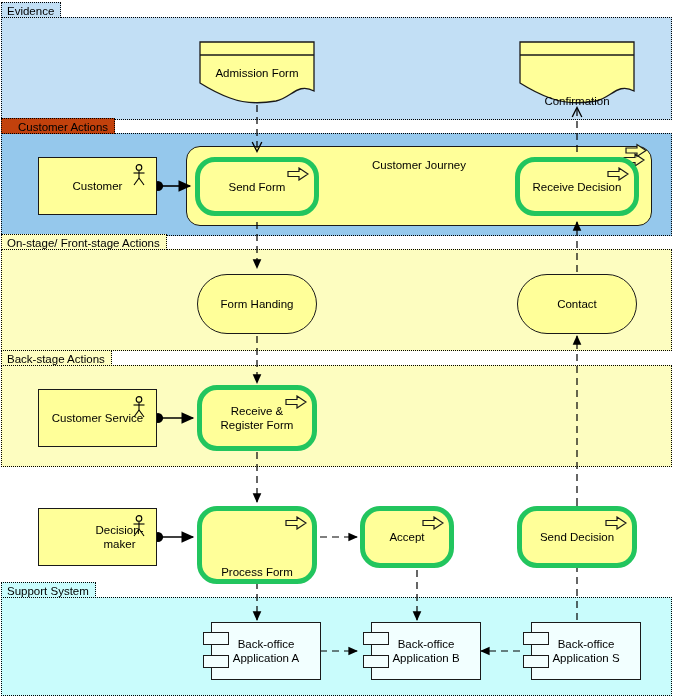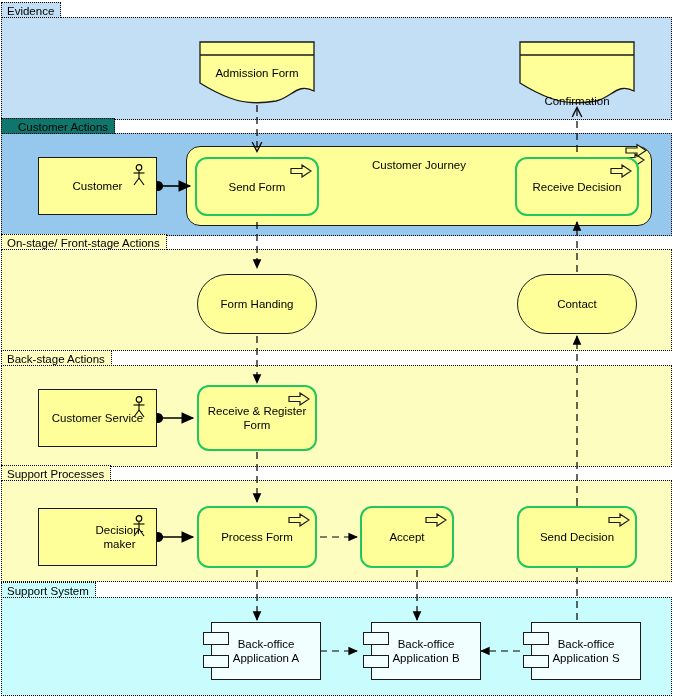--- a/index.html
+++ b/index.html
@@ -13,21 +13,21 @@
       border:1px dotted #000;box-sizing:border-box;white-space:nowrap;z-index:6;}
   .lane-body{position:absolute;left:0;width:671px;box-sizing:border-box;
       border:1px dotted #000;}
 
   
   .node{position:absolute;box-sizing:border-box;display:flex;align-items:center;
       justify-content:center;text-align:center;font-size:11.5px;color:#000;
       line-height:14px;z-index:4;}
   .doc-wrap{position:absolute;z-index:4;}
 
-  .process{background:#ffff99;border:2px solid #22c55e;border-radius:12px;}
+  .process{background:#ffff99;border:5px solid #22c55e;border-radius:20px;}
   .pill{background:#ffff99;border:1.4px solid #1a1a1a;border-radius:44px;}
   .actor-box{background:#ffff99;border:1.4px solid #1a1a1a;}
   .component{background:#f2ffff;border:1.4px solid #1a1a1a;}
   .journey{background:#ffff99;border:1.6px solid #1a1a1a;border-radius:14px;
       z-index:2;align-items:flex-start;}
   .journey-title{position:absolute;top:11px;left:0;right:0;text-align:center;font-size:11.5px;}
 
   .node-label{pointer-events:none;padding:0 8px;}
 
   
@@ -47,38 +47,34 @@
 <body>
 
 <div id="canvas">
 
   <div class="lane" style="top:2px;height:118px;">
     <div class="lane-label" style="background:#c2dff5;">Evidence</div>
     <div class="lane-body" style="top:15px;height:103px;background:#c2dff5;"></div>
   </div>
 
   <div class="lane" style="top:118px;height:118px;">
-    <div class="lane-label" style="background:#0f766e;padding-left:16px;">Customer Actions</div>
+    <div class="lane-label" style="background:#c2410c;padding-left:16px;">Customer Actions</div>
     <div class="lane-body" style="top:15px;height:103px;background:#95c8ec;"></div>
   </div>
 
   <div class="lane" style="top:234px;height:117px;">
     <div class="lane-label" style="background:#fdfdc0;">On-stage/ Front-stage Actions</div>
     <div class="lane-body" style="top:15px;height:102px;background:#fdfdc0;"></div>
   </div>
 
   <div class="lane" style="top:350px;height:117px;">
     <div class="lane-label" style="background:#fdfdc0;">Back-stage Actions</div>
     <div class="lane-body" style="top:15px;height:102px;background:#fdfdc0;"></div>
   </div>
 
-  <div class="lane" style="top:465px;height:117px;">
-    <div class="lane-label" style="background:#fdfdc0;">Support Processes</div>
-    <div class="lane-body" style="top:15px;height:102px;background:#fdfdc0;"></div>
-  </div>
 
   <div class="lane" style="top:582px;height:114px;">
     <div class="lane-label" style="background:#c9fcfc;">Support System</div>
     <div class="lane-body" style="top:15px;height:99px;background:#c9fcfc;"></div>
   </div>
 
   <svg id="wires" viewBox="0 0 674 698" xmlns="http://www.w3.org/2000/svg">
     <defs>
       <marker id="tri" markerWidth="9" markerHeight="9" refX="7.2" refY="4" orient="auto">
         <path d="M0,0.4 L8,4 L0,7.6 z" fill="#000"></path>
@@ -199,21 +195,21 @@
     <span class="node-label">Decision-maker</span>
     <svg class="ic actor-ic" viewBox="0 0 16 22">
       <circle cx="8" cy="3.4" r="2.8" fill="none" stroke="#000" stroke-width="1.1"></circle>
       <line x1="8" y1="6.4" x2="8" y2="14" stroke="#000" stroke-width="1.1"></line>
       <line x1="2.5" y1="9" x2="13.5" y2="9" stroke="#000" stroke-width="1.1"></line>
       <line x1="8" y1="14" x2="3" y2="21" stroke="#000" stroke-width="1.1"></line>
       <line x1="8" y1="14" x2="13" y2="21" stroke="#000" stroke-width="1.1"></line>
     </svg>
   </div>
 
-  <div class="node process" style="left:197px;top:506px;width:120px;height:62px;">
+  <div class="node process" style="left:197px;top:506px;width:120px;height:78px;align-items:flex-end;">
     <span class="node-label">Process Form</span>
     <svg class="ic arrow-ic" viewBox="0 0 22 14">
       <path d="M1,4.5 H12 V1 L21,7 L12,13 V9.5 H1 Z" fill="#ffff99" stroke="#1a1a1a" stroke-width="1.2"></path>
     </svg>
   </div>
 
   <div class="node process" style="left:360px;top:506px;width:94px;height:62px;">
     <span class="node-label">Accept</span>
     <svg class="ic arrow-ic" viewBox="0 0 22 14">
       <path d="M1,4.5 H12 V1 L21,7 L12,13 V9.5 H1 Z" fill="#ffff99" stroke="#1a1a1a" stroke-width="1.2"></path>

